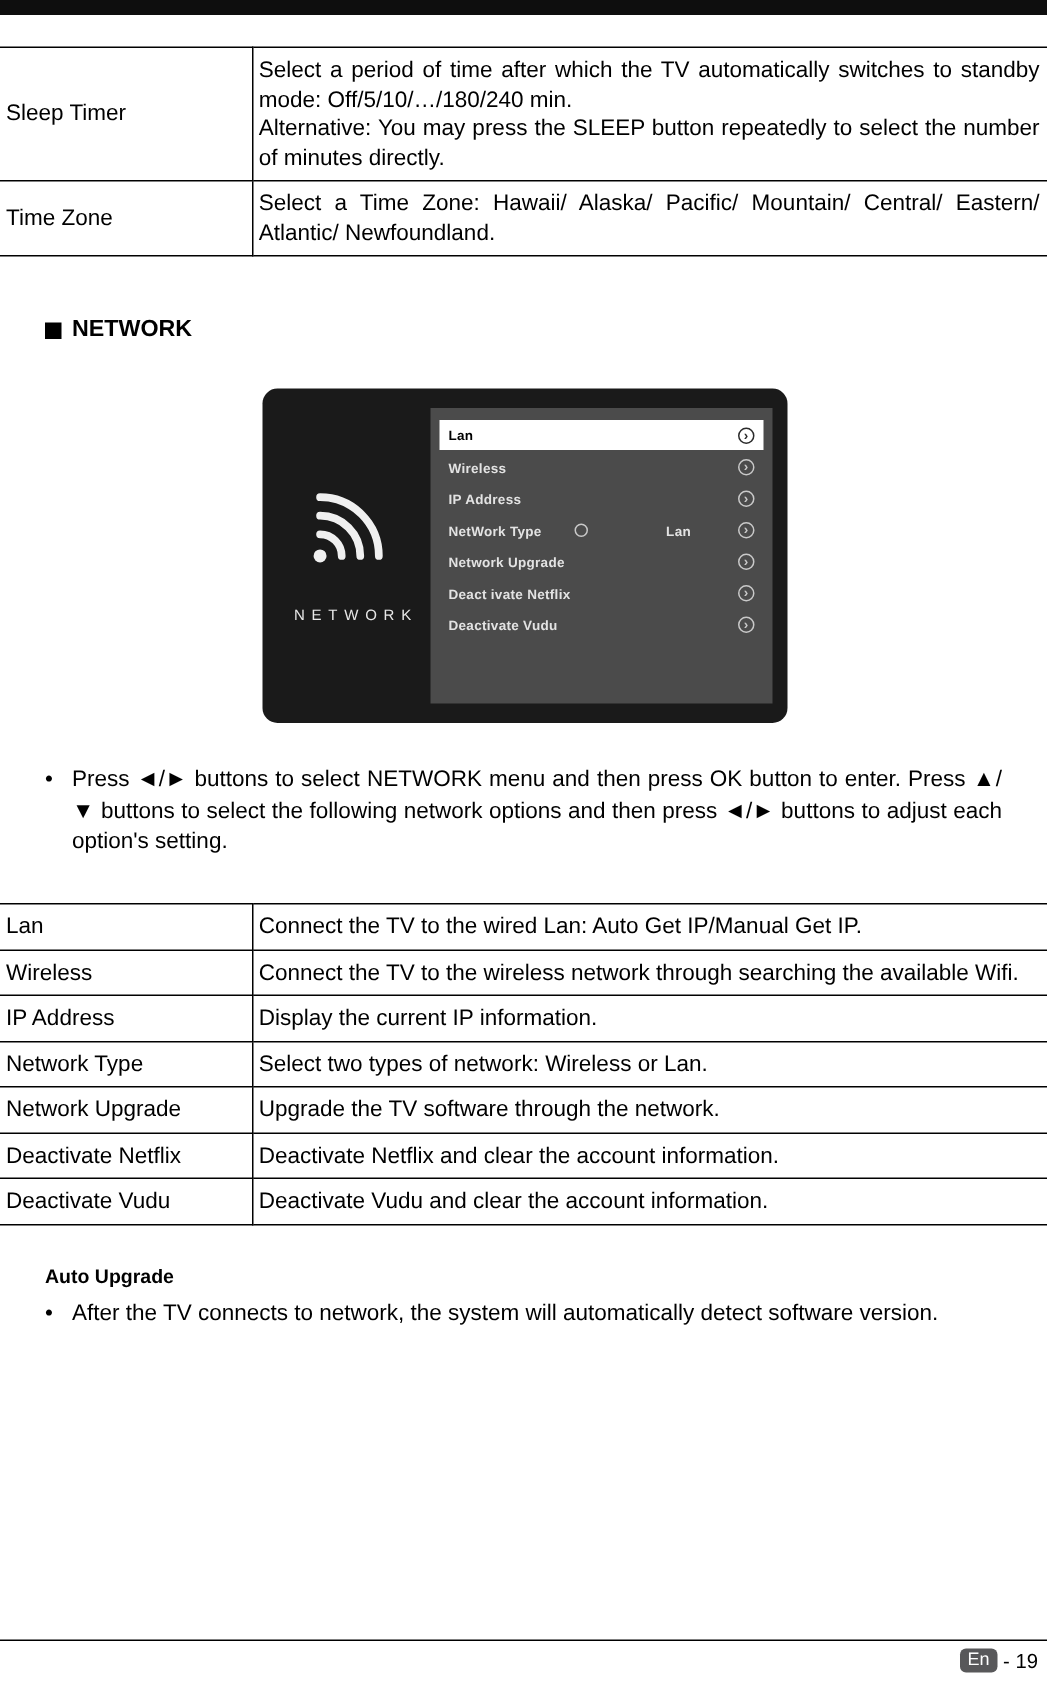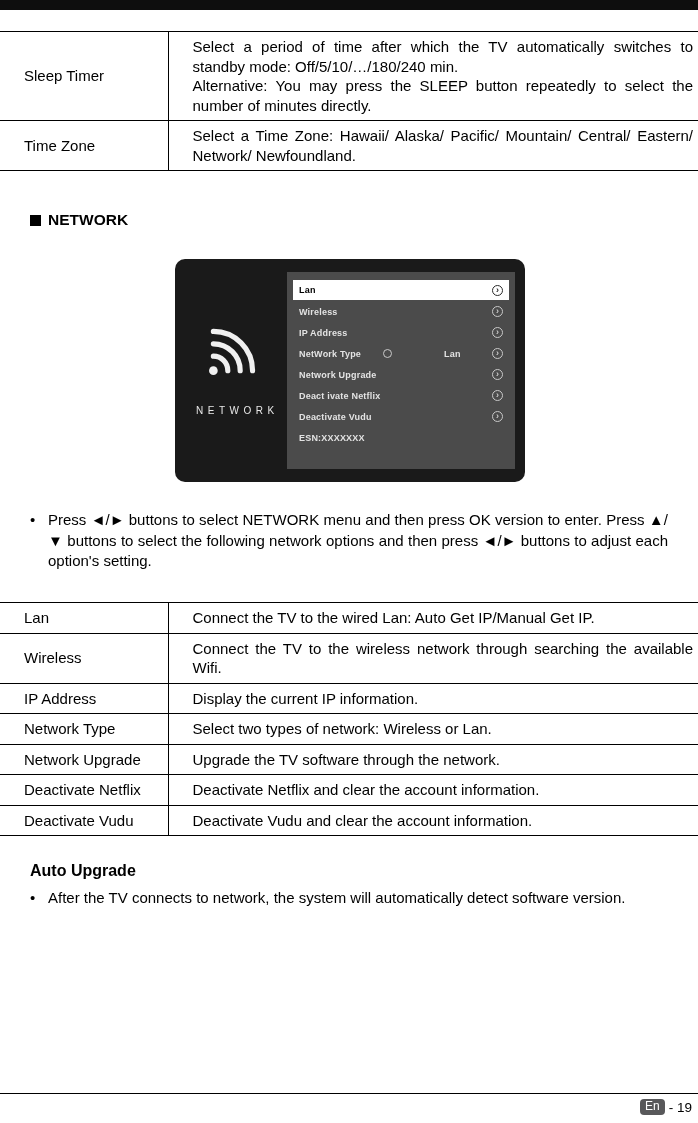--- a/index.html
+++ b/index.html
@@ -10,21 +10,21 @@
     font-size:15px;
   }
   .b { font-weight:normal; }
 
   .topbar { width:100%; height:10px; background:#0e0e0e; }
 
   
   table.manual { width:100%; border-collapse:collapse; font-size:15px; table-layout:fixed; }
   table.manual td {
     border-top:1.5px solid #000; border-bottom:1.5px solid #000;
-    padding:5px 24px; vertical-align:middle; line-height:1.3;
+    padding:5px 4px; vertical-align:middle; line-height:1.3;
   }
   table.manual td.lbl {
     width:168px; font-weight:normal; border-right:1.5px solid #000;
   }
   table.manual td.lbl.justify { text-align:justify; }
   table.manual td.desc { text-align:justify; padding-right:5px; }
   .t1 { margin-top:21px; }
   .t2 { margin-top:30px; }
 
   
@@ -65,21 +65,21 @@
   }
   .mvalue { margin-left:52px; }
 
   
   .bullet { display:flex; margin:28px 30px 0 30px; line-height:1.38; }
   .bullet .dot { width:18px; flex:0 0 auto; }
   .bullet .txt { flex:1; text-align:justify; }
   .bullet.tight { margin-top:8px; }
 
   
-  .h3 { margin:26px 30px 0 30px; font-weight:bold; font-size:16px; }
+  .h3 { margin:26px 30px 0 30px; font-weight:bold; font-size:13px; }
 
   
   .footrule { position:absolute; left:0; right:0; top:1093px; border-top:1.5px solid #000; }
   .pagenum {
     position:absolute; right:6px; top:1099px; display:flex; align-items:center;
     gap:4px; font-size:13.5px;
   }
   .enbadge {
     background:#58585a; color:#fff; border-radius:4px; padding:1px 5px 2px 5px;
     font-size:12px; line-height:1.1;text-align:right;
@@ -91,21 +91,21 @@
 <div class="topbar"></div>
 
 <table class="manual t1">
   <tbody>
       <tr>
     <td class="lbl">Sleep Timer</td>
     <td class="desc"><span>Select a period of time after which the TV automatically switches to standby mode: Off/5/10/…/180/240 min.</span><br><span></span><span class="b">Alternative:</span><span> You may press the </span><span class="b">SLEEP</span><span> button  repeatedly to select the number of minutes directly.</span></td>
   </tr>
   <tr>
     <td class="lbl">Time Zone</td>
-    <td class="desc"><span>Select a Time Zone: Hawaii/ Alaska/ Pacific/ Mountain/ Central/ Eastern/ Network/ Newfoundland.</span></td>
+    <td class="desc"><span>Select a Time Zone: Hawaii/ Alaska/ Pacific/ Mountain/ Central/ Eastern/ Atlantic/ Newfoundland.</span></td>
   </tr>
 </tbody>
   </table>
 
 <div class="sectionhead">
   <span class="sqmark"></span>
   <span>NETWORK</span>
 </div>
 
 <div class="tv">
@@ -143,29 +143,26 @@
       <span class="chev">›</span>
     </div>
     <div class="mrow">
       <span>Deact ivate Netflix</span>
       <span class="chev">›</span>
     </div>
     <div class="mrow">
       <span>Deactivate Vudu</span>
       <span class="chev">›</span>
     </div>
-    <div class="mrow">
-      <span>ESN:XXXXXXX</span>
-    </div>
   </div>
 </div>
 
 <div class="bullet">
   <span class="dot">•</span>
-  <span class="txt"><span>Press </span><span>◄/►</span><span> buttons to select </span><span class="b">NETWORK</span><span> menu and then press </span><span class="b">OK</span><span> version to enter. Press </span><span>▲/▼</span><span> buttons to select the following network options and then press </span><span>◄/►</span><span> buttons to adjust each option's setting.</span></span>
+  <span class="txt"><span>Press </span><span>◄/►</span><span> buttons to select </span><span class="b">NETWORK</span><span> menu and then press </span><span class="b">OK</span><span> button to enter. Press </span><span>▲/▼</span><span> buttons to select the following network options and then press </span><span>◄/►</span><span> buttons to adjust each option's setting.</span></span>
 </div>
 
 <table class="manual t2">
   <tbody>
       <tr>
     <td class="lbl">Lan</td>
     <td class="desc">Connect the TV to the wired Lan: Auto Get IP/Manual Get IP.</td>
   </tr>
   <tr>
     <td class="lbl">Wireless</td>

